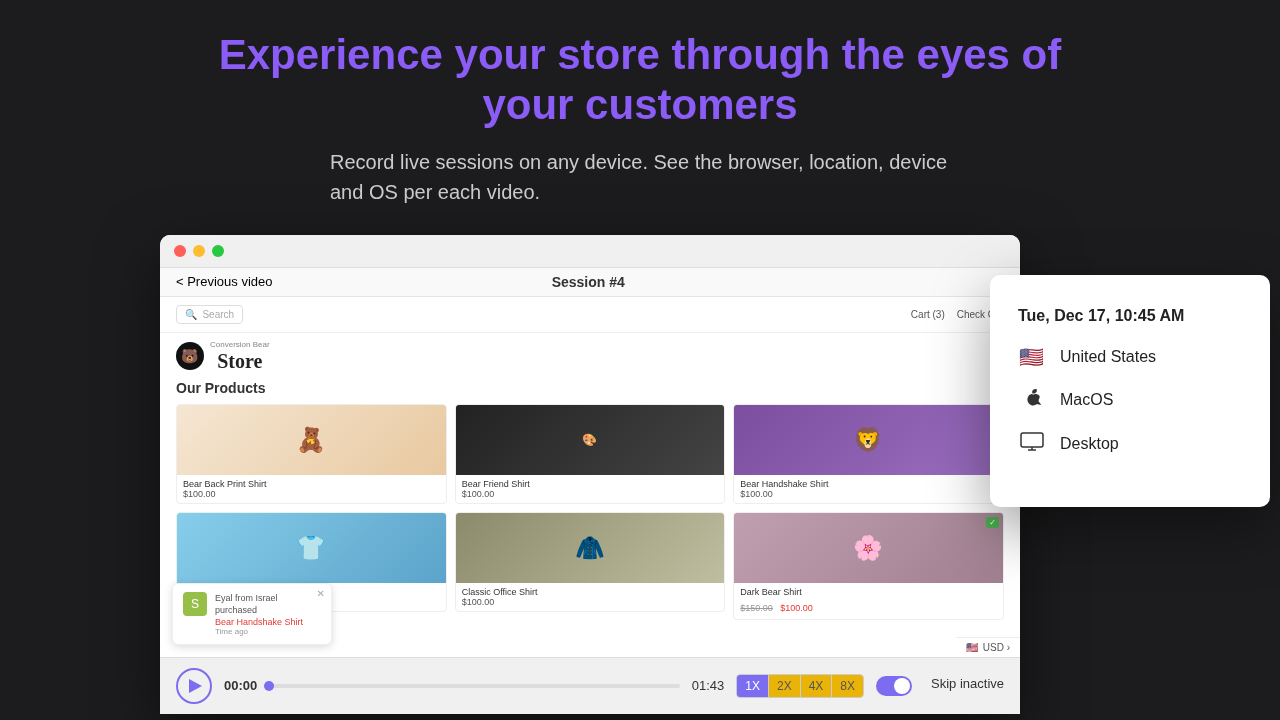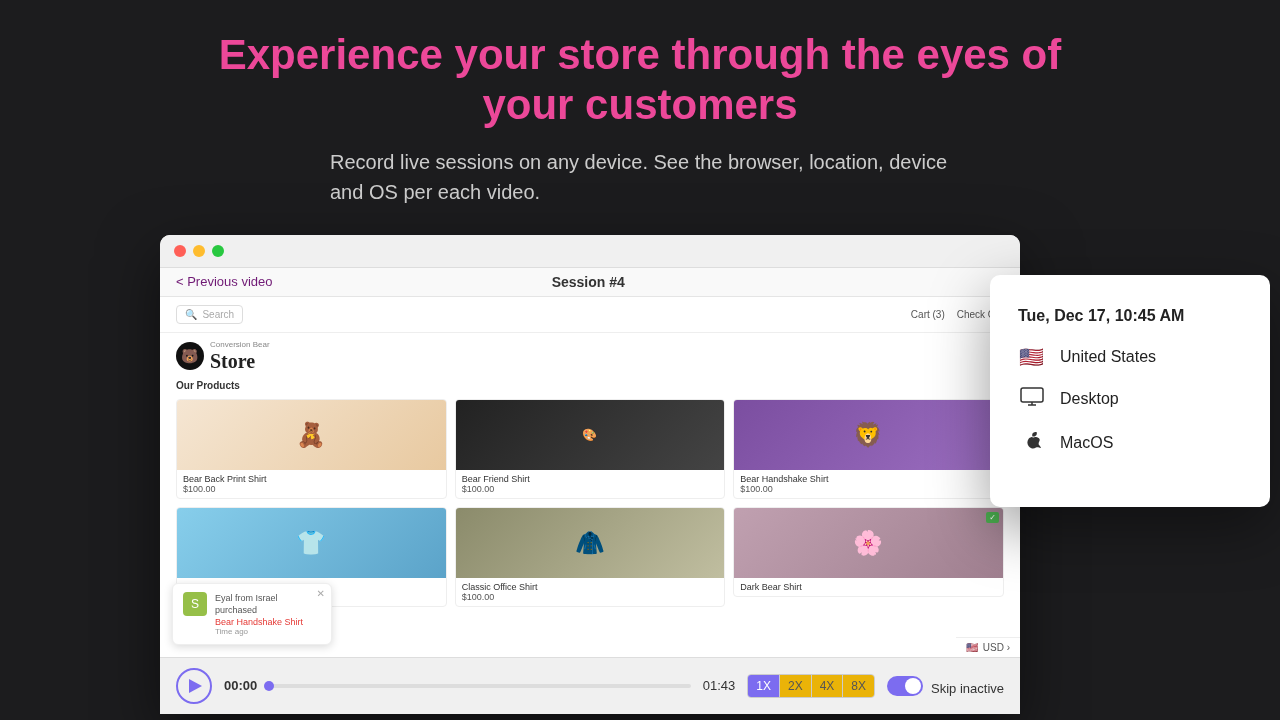--- a/index.html
+++ b/index.html
@@ -19,21 +19,21 @@
       display: flex;
       flex-direction: column;
       align-items: center;
       padding-top: 30px;
     }
 
     .hero-title {
       font-size: 42px;
       font-weight: 800;
       text-align: center;
-      color: #ec4899;
+      color: #8b5cf6;
       line-height: 1.2;
       max-width: 900px;
       margin-bottom: 16px;
     }
 
     .hero-subtitle {
       font-size: 20px;
       font-weight: 400;
       text-align: left;
       color: #ccc;
@@ -82,21 +82,21 @@
     .browser-nav {
       background: #f9f9f9;
       padding: 6px 16px;
       display: flex;
       align-items: center;
       justify-content: space-between;
       border-bottom: 1px solid #e5e5e5;
     }
 
     .nav-prev-video {
-      color: #701a75;
+      color: #000000;
       font-size: 13px;
       font-weight: 500;
       cursor: pointer;
     }
 
     .nav-session-title {
       font-size: 14px;
       font-weight: 600;
       color: #333;
     }
@@ -167,21 +167,21 @@
       font-family: cursive;
       font-size: 20px;
       color: #222;
     }
 
     .products-section {
       padding: 0 16px;
     }
 
     .products-title {
-      font-size: 10px;
+      font-size: 14px;
       font-weight: 600;
       color: #333;
       margin-bottom: 8px;
     }
 
     .products-grid {
       display: grid;
       grid-template-columns: repeat(3, 1fr);
       gap: 8px;
     }
@@ -406,22 +406,22 @@
       border-right: none;
     }
 
     .speed-btn.active {
       background: #7c6cf0;
       color: #fff;
     }
 
     .skip-toggle-container {
       display: flex;
-      align-items: flex-end;
-      gap: 8px;
+      align-items: flex-start;
+      gap: 19px;
     }
 
     .toggle-switch {
       width: 36px;
       height: 20px;
       background: #7c6cf0;
       border-radius: 10px;
       position: relative;
       cursor: pointer;
     }
@@ -521,21 +521,21 @@
           </div>
           <div class="store-cart">
             <span>Cart (3)</span>
             <span>Check Out</span>
           </div>
         </div>
 
         <div class="store-logo-row">
           <div class="store-logo">
             <div class="store-logo-icon">🐻</div>
-            <div style="display:flex;flex-direction:column;line-height:1.1;">
+            <div style="display:flex;flex-direction:column;line-height:1.1;align-items:center;">
               <span style="font-size:8px;color:#888;font-family:sans-serif;font-weight:400;">Conversion Bear</span>
               <span class="store-logo-text">Store</span>
             </div>
           </div>
         </div>
 
         <div class="products-section">
           <div class="products-title">Our Products</div>
           <div class="products-grid">
 
@@ -590,20 +590,24 @@
             </div>
 
             <div class="product-card-wrapper">
               <div class="product-card">
                 <div class="product-img-placeholder product-img-6" style="position:relative;">
                   <span style="position:absolute;top:4px;right:4px;background:#4caf50;color:white;font-size:8px;padding:1px 3px;border-radius:2px;">✓</span>
                   🌸
                 </div>
                 <div class="product-info">
                   <div class="product-name">Dark Bear Shirt</div>
+                  <div>
+                    <span class="product-price-strike">$150.00</span>
+                    <span class="product-price-sale">$100.00</span>
+                  </div>
                 </div>
               </div>
             </div>
 
           </div>
         </div>
 
         <div class="store-notification">
           <div class="notif-icon">S</div>
           <div>
@@ -651,40 +655,40 @@
       </div>
 
     </div>
 
     <div class="info-panel">
       <div class="info-datetime">Tue, Dec 17, 10:45 AM</div>
 
       <div class="info-row">
         <span class="info-icon">🇺🇸</span>
         <span class="info-label">United States</span>
+      </div>
+
+      <div class="info-row">
+        <span class="info-icon apple-icon">
+          <svg width="22" height="22" viewBox="0 0 22 22" fill="none" xmlns="http://www.w3.org/2000/svg">
+            <path d="M15.5 2C15.5 2 16.5 4 15 5.5C13.5 7 11.5 6.5 11.5 6.5C11.5 6.5 10.5 4.5 12 3C13.5 1.5 15.5 2 15.5 2Z" fill="#333"></path>
+            <path d="M11.5 7C11.5 7 9 7 7.5 9C6 11 6 14 7.5 16C9 18 11 18.5 12 18.5C13 18.5 14 18 15 17.5C16 17 17 17 18 17.5C19 18 20 18 20 18L19 16C19 16 18.5 15.5 18 15C17.5 14.5 17.5 13 18 12C18.5 11 19 10 18.5 9C18 8 16.5 7 15 7C13.5 7 13 7.5 12 7.5C11 7.5 11.5 7 11.5 7Z" fill="#333"></path>
+          </svg>
+        </span>
+        <span class="info-label">MacOS</span>
       </div>
 
       <div class="info-row">
         <span class="info-icon">
           <svg width="24" height="20" viewBox="0 0 24 20" fill="none" xmlns="http://www.w3.org/2000/svg">
             <rect x="1" y="1" width="22" height="14" rx="2" stroke="#333" stroke-width="1.5" fill="none"></rect>
             <line x1="8" y1="18" x2="16" y2="18" stroke="#333" stroke-width="1.5"></line>
             <line x1="12" y1="15" x2="12" y2="18" stroke="#333" stroke-width="1.5"></line>
           </svg>
         </span>
         <span class="info-label">Desktop</span>
       </div>
 
-      <div class="info-row">
-        <span class="info-icon apple-icon">
-          <svg width="22" height="22" viewBox="0 0 22 22" fill="none" xmlns="http://www.w3.org/2000/svg">
-            <path d="M15.5 2C15.5 2 16.5 4 15 5.5C13.5 7 11.5 6.5 11.5 6.5C11.5 6.5 10.5 4.5 12 3C13.5 1.5 15.5 2 15.5 2Z" fill="#333"></path>
-            <path d="M11.5 7C11.5 7 9 7 7.5 9C6 11 6 14 7.5 16C9 18 11 18.5 12 18.5C13 18.5 14 18 15 17.5C16 17 17 17 18 17.5C19 18 20 18 20 18L19 16C19 16 18.5 15.5 18 15C17.5 14.5 17.5 13 18 12C18.5 11 19 10 18.5 9C18 8 16.5 7 15 7C13.5 7 13 7.5 12 7.5C11 7.5 11.5 7 11.5 7Z" fill="#333"></path>
-          </svg>
-        </span>
-        <span class="info-label">MacOS</span>
-      </div>
-
     </div>
 
   </div>
 
 </div>
 
 </body></html>

